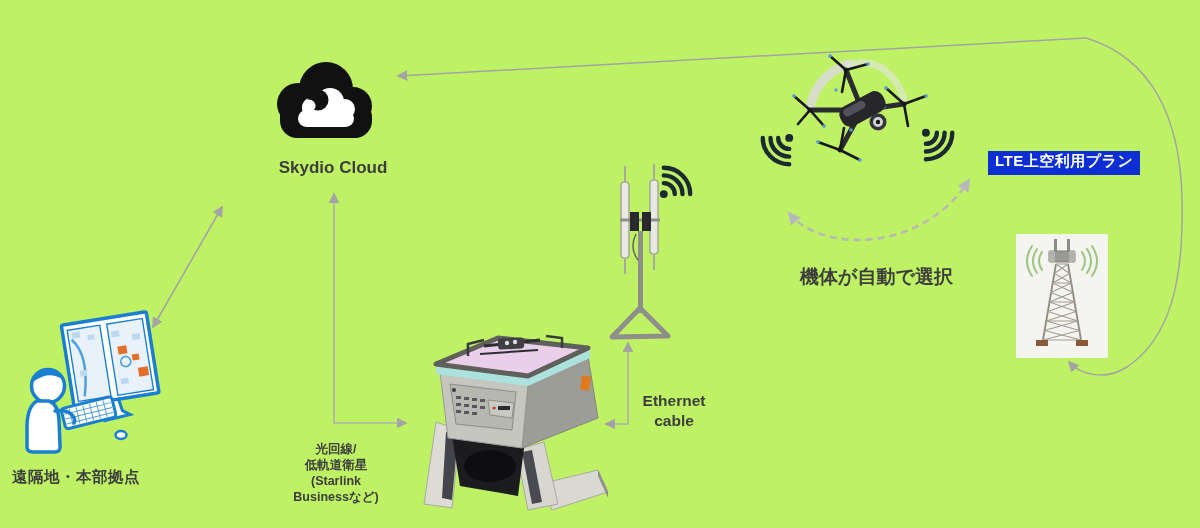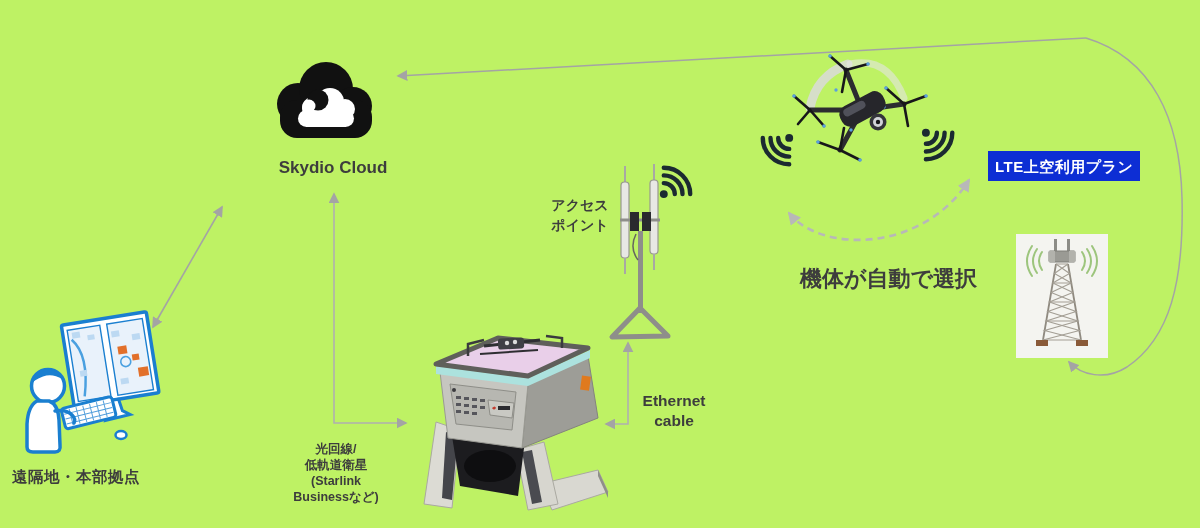--- a/index.html
+++ b/index.html
@@ -11,23 +11,23 @@
   .lbl{
     position:absolute;color:#3d3d3d;font-weight:bold;white-space:nowrap;
     font-family:"Liberation Sans","DejaVu Sans",sans-serif;
   }
   .lbl.center{text-align:center;white-space:normal;}
   #cloud-label{left:253px;top:158px;width:160px;font-size:17px;text-align:center;}
   #operator-label{left:12px;top:467px;font-size:15.5px;letter-spacing:.5px;font-family:Liberation Serif, serif;}
   #ap-label{left:538px;top:195px;width:84px;font-size:14px;line-height:20px;}
   #ethernet-label{left:628px;top:391px;width:92px;font-size:15.5px;line-height:20px;}
   #optical-label{left:280px;top:441px;width:112px;font-size:12.5px;line-height:16px;}
-  #autoselect-label{left:800px;top:264px;font-size:22px;text-align:right;}
+  #autoselect-label{left:800px;top:264px;font-size:19px;text-align:right;}
   #lte-badge{
-    left:988px;top:151px;padding:7px 7px 4px 7px;font-size:15px;font-weight:bold;
+    left:988px;top:151px;padding:1px 7px 4px 7px;font-size:15px;font-weight:bold;
     letter-spacing:.5px;white-space:nowrap;position:absolute;
   }
   .wifi{position:absolute;width:44px;height:44px;}
   .rot180{transform:rotate(180deg);}
   .rot90{transform:rotate(90deg);}
   svg{display:block;}
 </style>
 </head>
 <body>
 
@@ -157,24 +157,20 @@
     <rect x="50" y="22" width="8" height="74" rx="3.5" fill="#e8e8e4" stroke="#98988f" stroke-width="1.2"></rect>
     <line x1="25" y1="100" x2="25" y2="116" stroke="#a8a8a4" stroke-width="2"></line>
     <line x1="54" y1="96" x2="54" y2="112" stroke="#a8a8a4" stroke-width="2"></line>
     <line x1="20" y1="62" x2="60" y2="62" stroke="#8e8e8a" stroke-width="3"></line>
     <rect x="30" y="54" width="9" height="19" fill="#2a2a2e"></rect>
     <rect x="42" y="54" width="9" height="19" fill="#2a2a2e"></rect>
     <rect x="38" y="73" width="5" height="82" fill="#8e8e8a"></rect>
     <path d="M36 76 q-7 14 2 26" fill="none" stroke="#66665f" stroke-width="1.5"></path>
     <path d="M40 150 L12 179 L68 178 Z" fill="none" stroke="#8e8e8a" stroke-width="5" stroke-linejoin="round"></path>
   </svg>
-  <div class="lbl center" id="ap-label">
-    <span>アクセス</span><br>
-    <span>ポイント</span>
-  </div>
 
   <svg class="wifi" style="left:655px;top:160px" viewBox="0 0 40 40">
     <g stroke="#1b2a31" stroke-width="4" stroke-linecap="round" fill="none">
       <path d="M18 31 A10 10 0 0 0 8 21"></path>
       <path d="M25 31 A17 17 0 0 0 8 14"></path>
       <path d="M32 31 A24 24 0 0 0 8 7"></path>
     </g>
     <circle cx="8" cy="31" r="3.6" fill="#1b2a31"></circle>
   </svg>
 

